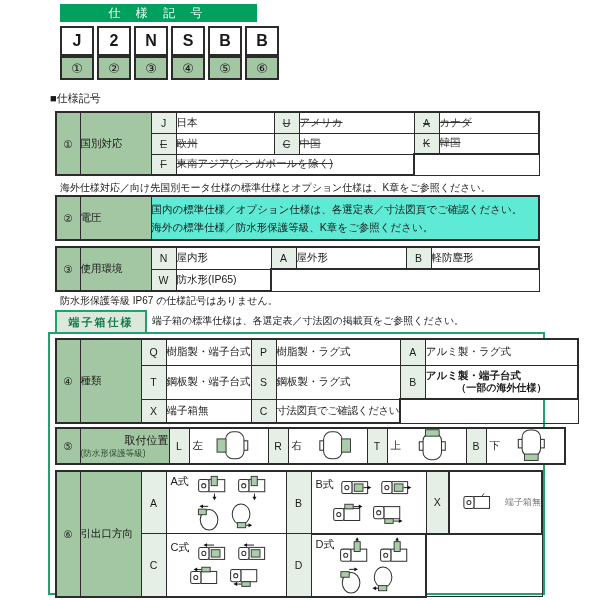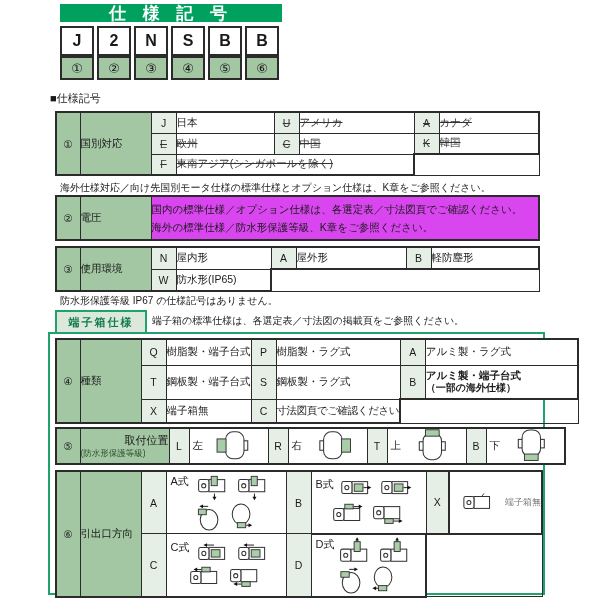--- a/index.html
+++ b/index.html
@@ -5,22 +5,22 @@
   html,body{margin:0;padding:0;}
   body{
     width:600px;height:600px;position:relative;background:#fff;
     font-family:"Liberation Sans","DejaVu Sans",sans-serif;color:#1a1a1a;
     -webkit-font-smoothing:antialiased;
   }
   .abs{position:absolute;}
 
   
   .title-bar{
-    left:60px;top:4px;width:222px;height:18px;background:#00A05F;color:#fff;
-    font-weight:bold;font-size:17px;letter-spacing:6px;
+    left:60px;top:4px;width:197px;height:18px;background:#00A05F;color:#fff;
+    font-weight:normal;font-size:12px;letter-spacing:6px;
     display:flex;align-items:center;justify-content:center;
   }
   .code-row{left:60px;top:26px;display:flex;gap:3px;}
   .code-box{
     width:30px;height:26px;border:2px solid #2b2b2b;background:#fff;
     font-weight:bold;font-size:16px;display:flex;align-items:center;justify-content:center;
   }
   .num-row{left:60px;top:56px;display:flex;gap:3px;}
   .num-box{
     width:30px;height:20px;border:2px solid #2b2b2b;background:#A3C6A3;
@@ -31,31 +31,31 @@
   
   table.spec{border-collapse:collapse;table-layout:fixed;}
   table.spec td{
     border:1px solid #2b2b2b;padding:0;font-size:10.5px;vertical-align:middle;
     white-space:nowrap;overflow:visible;
   }
   td.c-num{background:#A3C6A3;text-align:center;font-size:12.5px;}
   td.c-label{background:#A3C6A3;padding-left:7px;font-size:11px;}
   td.c-code{background:#E6EFE6;text-align:center;font-size:10.5px;}
   td.c-val{background:#fff;padding-left:5px;}
-  td.c-green{background:#d946ef;padding-left:8px;line-height:1.75;font-size:10.5px;}
+  td.c-green{background:#5eead4;padding-left:8px;line-height:1.75;font-size:10.5px;}
   td.e{border:none;background:transparent;}
   .struck{text-decoration:line-through;text-decoration-thickness:1px;color:#333;}
   table.full{border:2px solid #2b2b2b;}
   .bt{border-top-width:2px !important;}
   .bb{border-bottom-width:2px !important;}
   .bl{border-left-width:2px !important;}
   .br{border-right-width:2px !important;}
   .tight{font-size:9px;letter-spacing:-0.4px;padding-left:3px;}
   .two-line{line-height:1.25;font-weight:bold;}
-  .two-line .sub{font-size:10px;}
+  .two-line .sub{font-size:10px;text-align:center;}
   .note{font-size:10px;}
 
   
   .tb-label{
     left:55px;top:310px;width:88px;height:20px;border:2px solid #1FA26C;background:#DBE8DB;
     color:#0E7A4E;font-weight:bold;font-size:11px;letter-spacing:2px;
     display:flex;align-items:center;justify-content:center;
   }
   .tb-note{left:152px;top:314px;}
   .green-box{left:48px;top:332px;width:493px;height:259px;border:2px solid #1FA26C;}

